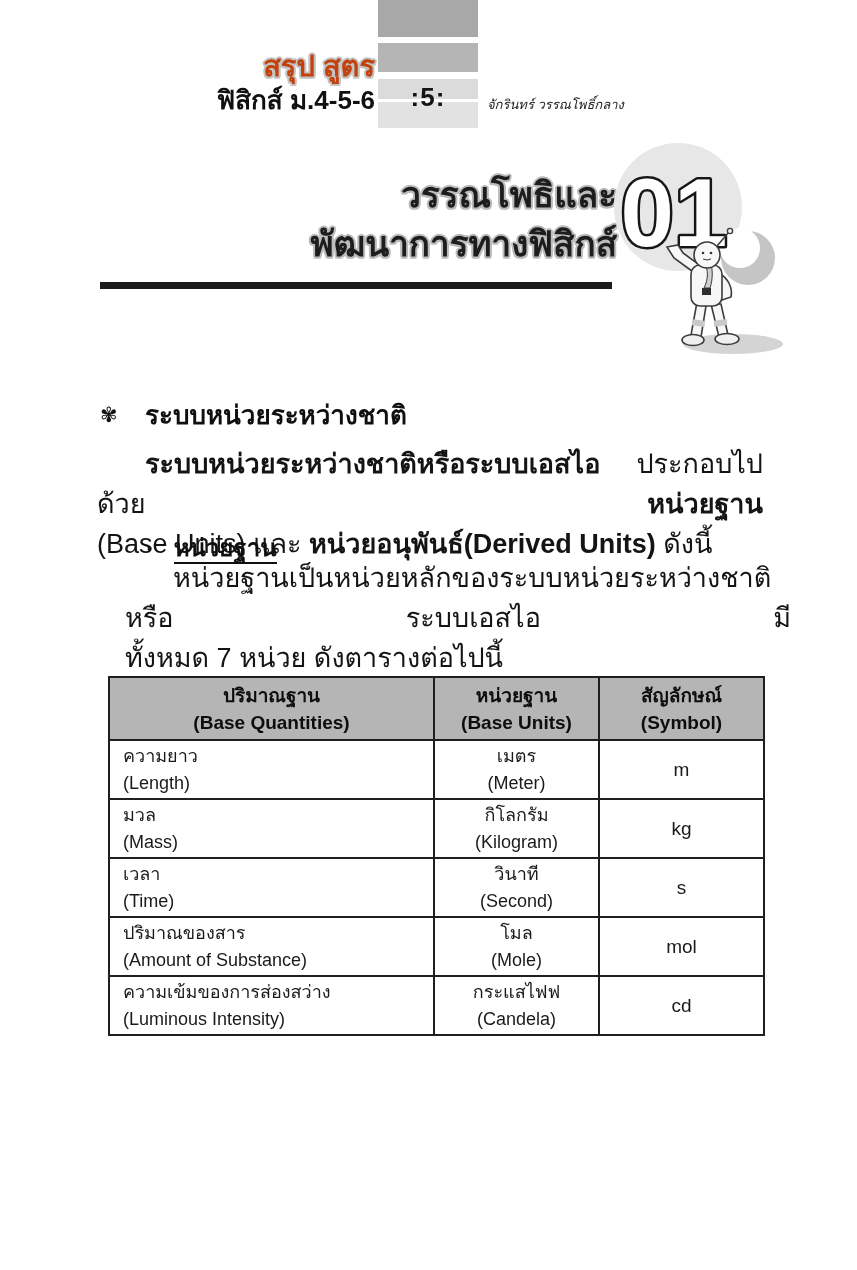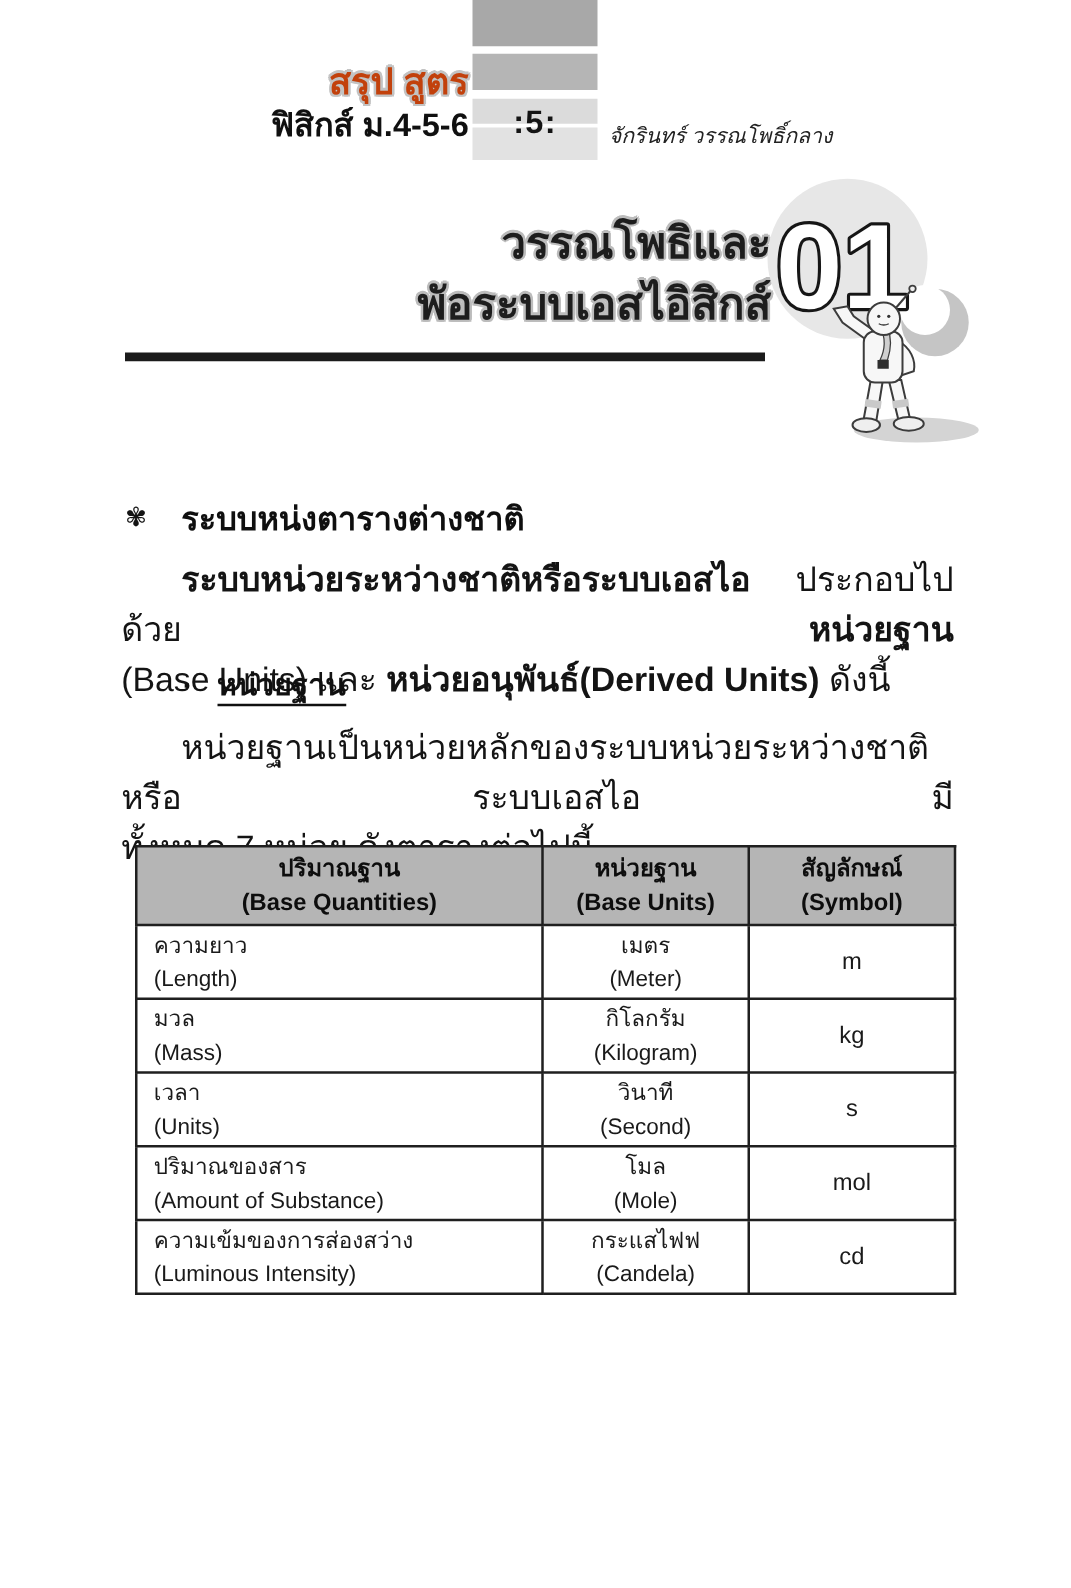--- a/index.html
+++ b/index.html
@@ -21,40 +21,40 @@
     position:absolute;left:378px;top:82px;width:100px;text-align:center;
     font-size:26px;font-weight:bold;letter-spacing:1px;color:#141414;
   }
   .series-title{position:absolute;right:482px;top:50px;text-align:right;font-weight:bold;line-height:1.15;}
   .series-title .st1{
     font-size:29px;color:#c2410c;
     text-shadow:-2px 0 0 #c3c3c3,2px 0 0 #c3c3c3,0 -2px 0 #c3c3c3,0 2px 0 #c3c3c3,
                 -1.5px -1.5px #c3c3c3,1.5px 1.5px #c3c3c3,-1.5px 1.5px #c3c3c3,1.5px -1.5px #c3c3c3;
   }
   .series-title .st2{font-size:26px;color:#101010;margin-top:3px;}
-  .author{position:absolute;left:487px;top:94px;font-size:17px;font-style:italic;color:#222;}
+  .author{position:absolute;left:487px;top:94px;font-size:13px;font-style:italic;color:#222;}
 
   
   .chapter-title{
     position:absolute;right:240px;top:170px;text-align:right;
     font-size:35px;font-weight:800;line-height:49px;color:#1d1d1d;
     text-shadow:-2px 0 0 #bcbcbc,2px 0 0 #bcbcbc,0 -2px 0 #bcbcbc,0 2px 0 #bcbcbc,
                 -1.5px -1.5px #bcbcbc,1.5px 1.5px #bcbcbc,-1.5px 1.5px #bcbcbc,1.5px -1.5px #bcbcbc;
   }
   .chapter-rule{position:absolute;left:100px;top:282px;width:512px;height:7px;background:#1b1b1b;}
   .chapter-art{position:absolute;left:600px;top:130px;}
 
   
   .section-heading{position:absolute;left:100px;top:394px;display:flex;align-items:center;}
   .flower{font-size:21px;color:#141414;width:28px;}
   .sec-title{font-size:26px;font-weight:bold;color:#0f0f0f;margin-left:17px;}
 
   .para{position:absolute;left:97px;width:666px;font-size:27px;line-height:40px;color:#141414;}
   .para1{top:444px;}
-  .para2{top:578px;}
+  .para2{top:558px;margin-left:28px;}
   .pline{white-space:normal;}
   .indent{text-indent:48px;}
   .justify{text-align:justify;text-align-last:justify;}
   .para b{font-weight:bold;}
 
   .sub-heading{position:absolute;left:147px;top:528px;font-size:24px;color:#101010;}
   .sqbullet{font-size:14px;vertical-align:3px;margin-right:15px;}
   .sub-title{font-weight:bold;border-bottom:2px solid #101010;padding-bottom:1px;}
 
   
@@ -87,21 +87,21 @@
   <div class="series-title">
     <div class="st1">สรุป สูตร</div>
     <div class="st2">ฟิสิกส์ ม.4-5-6</div>
   </div>
 
   <div class="page-number">:5:</div>
   <div class="author">จักรินทร์ วรรณโพธิ์กลาง</div>
 
   <div class="chapter-title">
     <div>วรรณโพธิและ</div>
-    <div>พัอระบบเอสไอิสิกส์</div>
+    <div>พัฒนาการทางฟิสิกส์</div>
   </div>
   <div class="chapter-rule"></div>
 
   <svg class="chapter-art" width="257" height="250" viewBox="0 0 257 250">
     <circle cx="78" cy="77" r="64" fill="#e7e7e7"></circle>
     <circle cx="148" cy="128" r="27" fill="#c5c5c5"></circle>
     <circle cx="140" cy="118" r="20" fill="#ffffff"></circle>
     <text x="74" y="116" text-anchor="middle" font-size="96" font-weight="bold" font-family="Liberation Sans, sans-serif" fill="#ffffff" stroke="#161616" stroke-width="5" paint-order="stroke" stroke-linejoin="round">01</text>
 
     <g stroke="#3c3c3c" stroke-width="1.6" fill="#f7f7f7">
@@ -121,21 +121,21 @@
       <circle cx="103" cy="123" r="1.3" fill="#333" stroke="none"></circle>
       <circle cx="111" cy="123" r="1.3" fill="#333" stroke="none"></circle>
       <path d="M103,129 Q107,131 111,129" stroke="#333" stroke-width="1" fill="none"></path>
       <line x1="117" y1="116" x2="129" y2="102"></line>
       <circle cx="130" cy="101" r="2.6" fill="#f0f0f0" stroke-width="1.4"></circle>
     </g>
   </svg>
 
   <div class="section-heading">
     <span class="flower">✾</span>
-    <span class="sec-title">ระบบหน่งตารางต่างชาติ</span>
+    <span class="sec-title">ระบบหน่วยระหว่างชาติ</span>
   </div>
 
   <div class="para para1">
     <div class="pline indent justify"><b>ระบบหน่วยระหว่างชาติหรือระบบเอสไอ</b><span> ประกอบไปด้วย </span><b>หน่วยฐาน</b></div>
     <div class="pline"><span>(Base Units) และ </span><b>หน่วยอนุพันธ์(Derived Units)</b><span> ดังนี้</span></div>
   </div>
 
   <div class="sub-heading">
     <span class="sqbullet">▪</span>
     <span class="sub-title">หน่วยฐาน</span>
@@ -187,21 +187,21 @@
           </td>
         <td class="c2">
             <div>กิโลกรัม</div>
             <div>(Kilogram)</div>
           </td>
         <td class="c3">kg</td>
       </tr>
       <tr>
         <td class="c1">
             <div>เวลา</div>
-            <div>(Units)</div>
+            <div>(Time)</div>
           </td>
         <td class="c2">
             <div>วินาที</div>
             <div>(Second)</div>
           </td>
         <td class="c3">s</td>
       </tr>
       <tr>
         <td class="c1">
             <div>ปริมาณของสาร</div>

